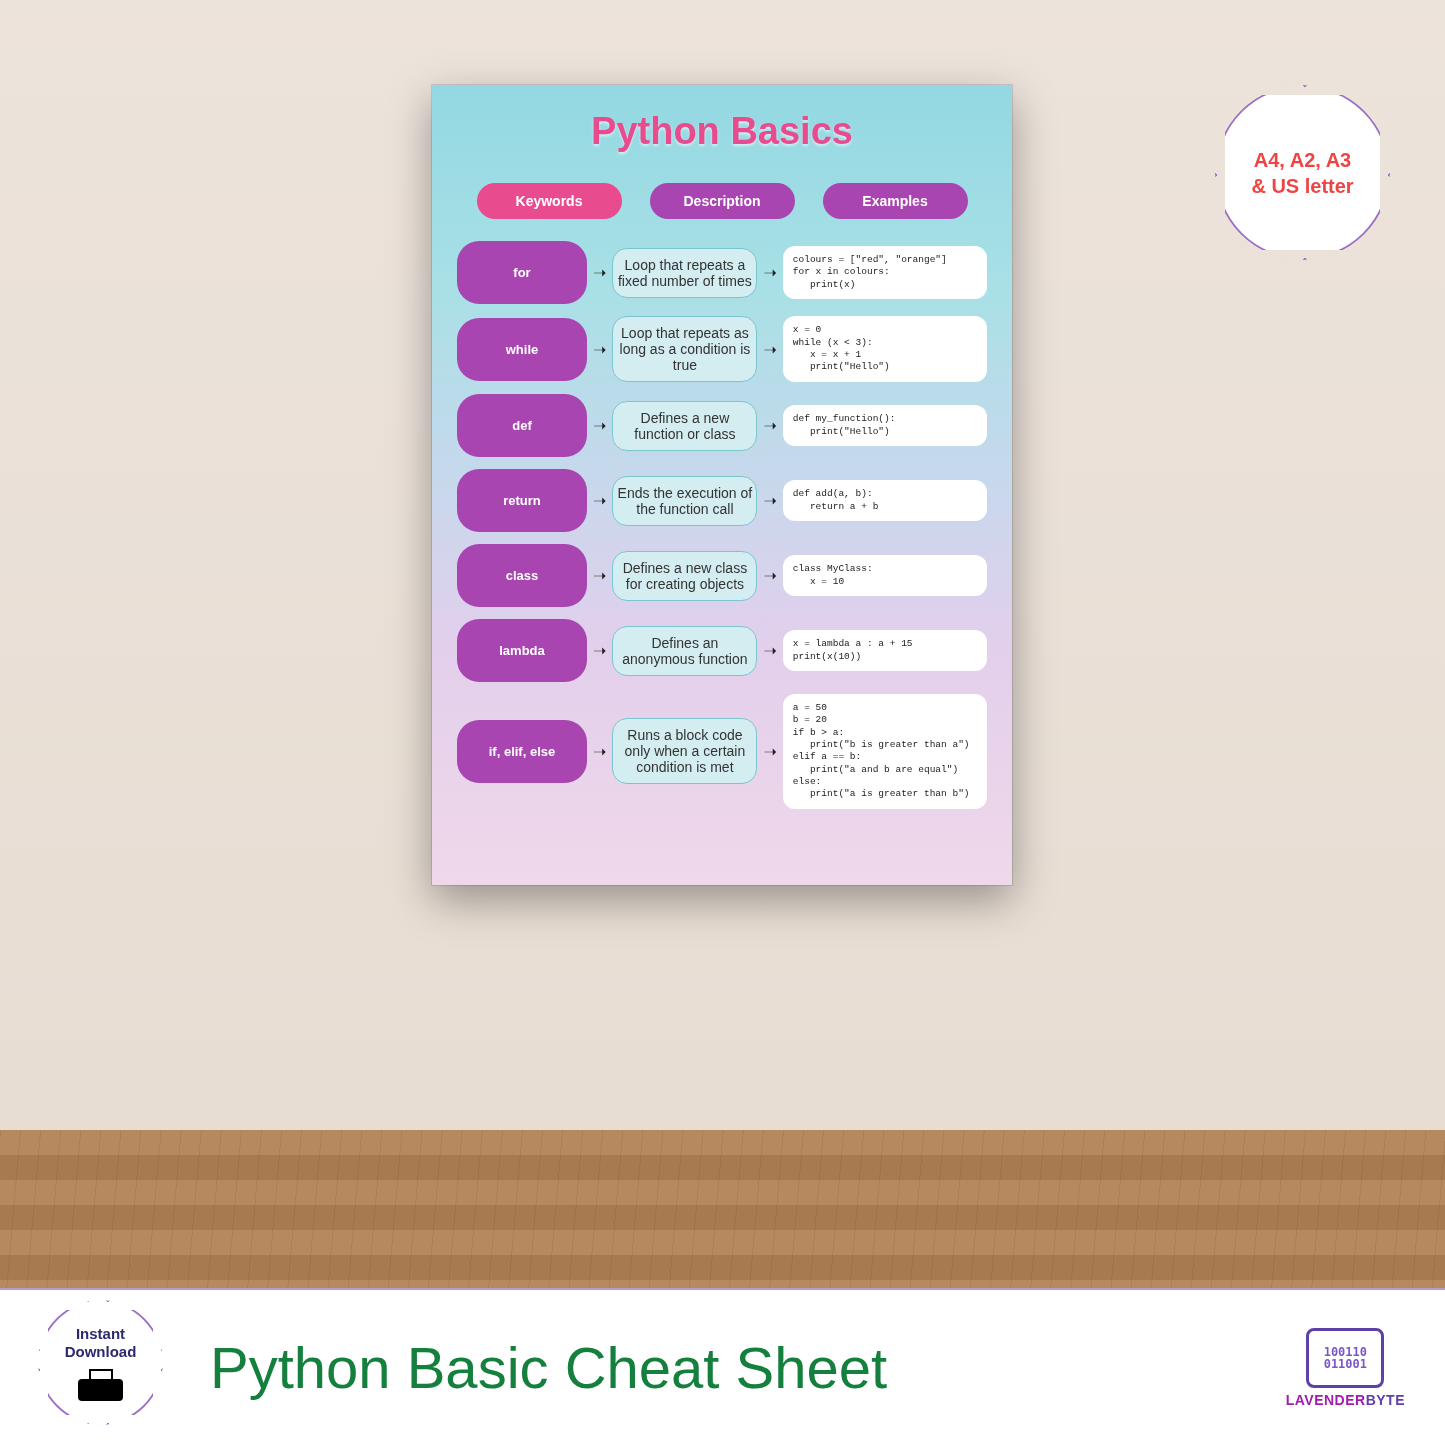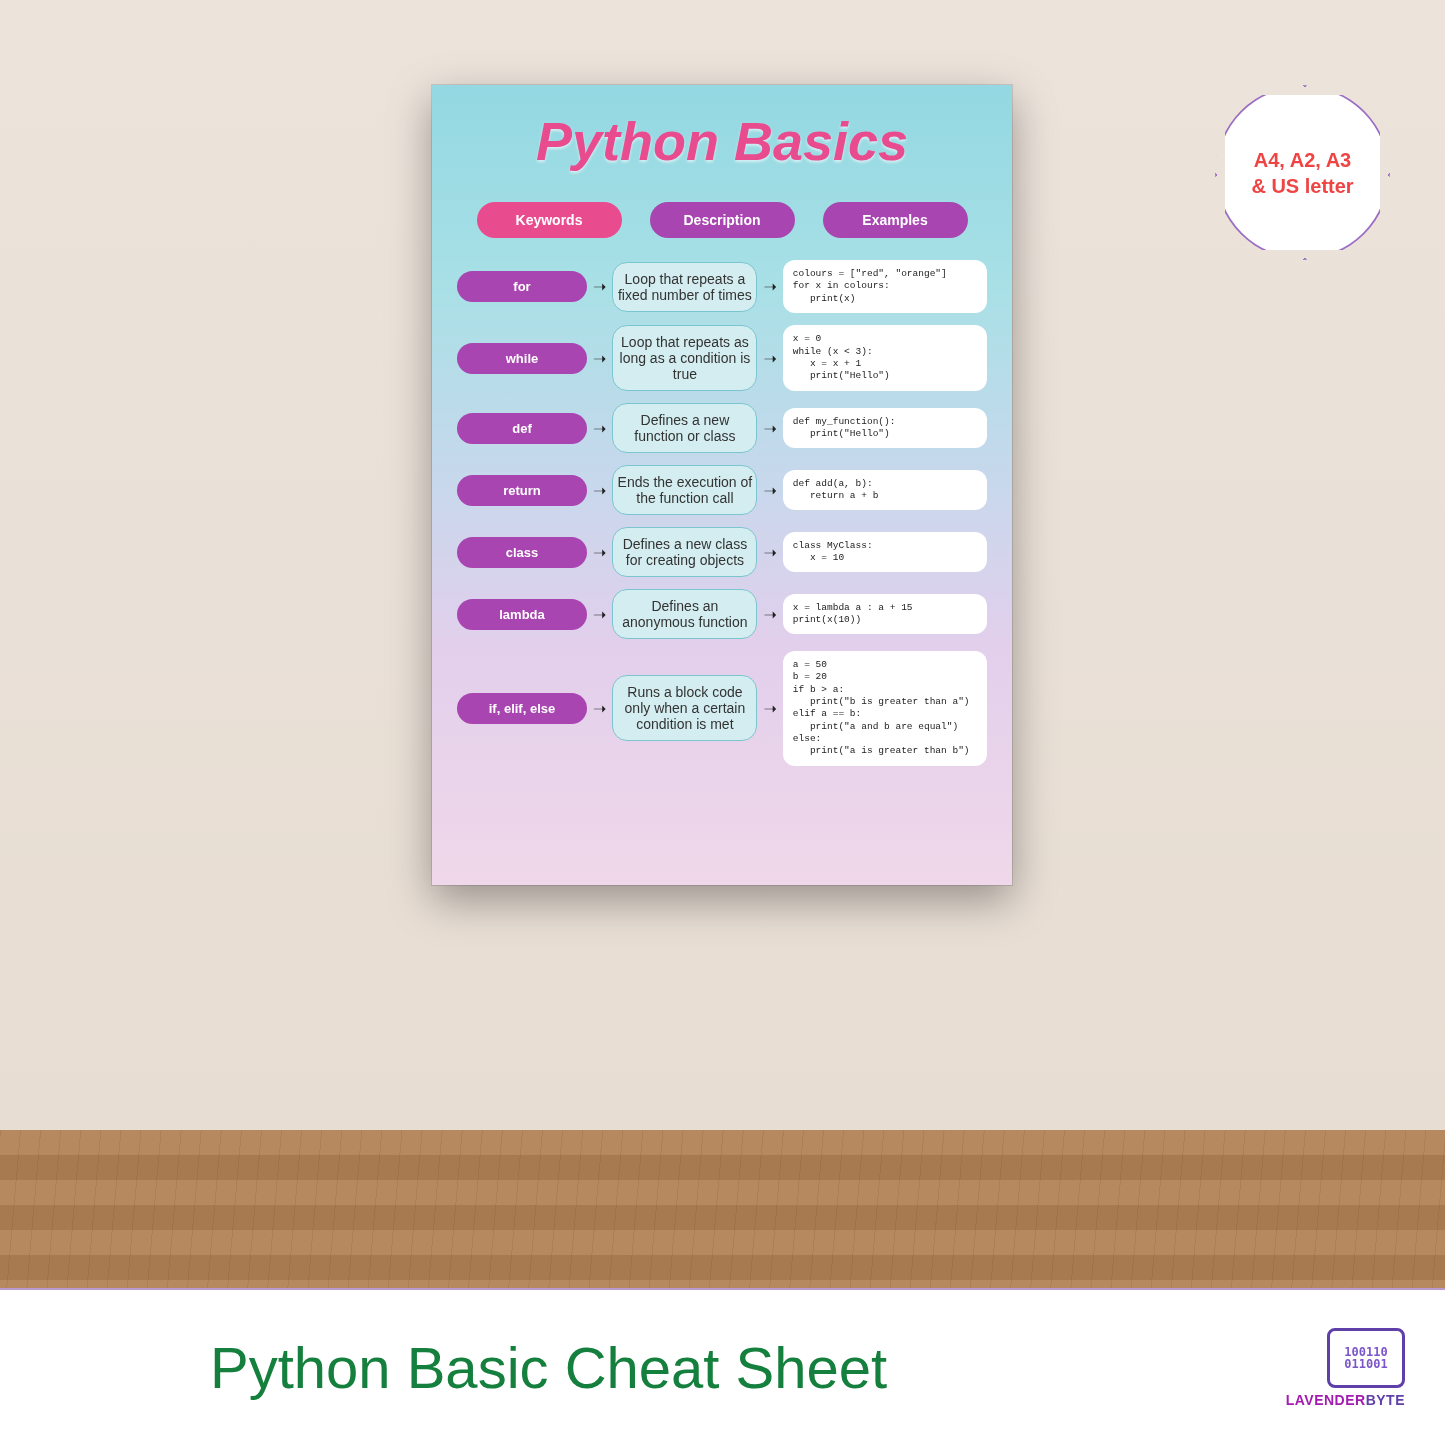--- a/index.html
+++ b/index.html
@@ -1,39 +1,39 @@
 <!DOCTYPE html>
 <html><head>
 <meta charset="utf-8">
 <style>
 body{margin:0;padding:0;font-family:Arial,sans-serif;overflow:hidden}
 .scene{width:1445px;height:1445px;position:relative;background:#e9e0d8}
 .wall{position:absolute;top:0;left:0;width:100%;height:1130px;background:linear-gradient(to bottom,#ece3db 0%,#e7ddd3 100%)}
 .floor{position:absolute;bottom:155px;left:0;width:100%;height:160px;background:linear-gradient(to bottom,#a87848 0%,#b8895a 30%,#c79a6d 100%);background-image:repeating-linear-gradient(95deg,rgba(120,70,30,.15) 0,rgba(120,70,30,.15) 1px,transparent 1px,transparent 20px),repeating-linear-gradient(to bottom,#b68a5e 0,#b68a5e 25px,#a87a4f 25px,#a87a4f 50px)}
 .poster{position:absolute;left:432px;top:85px;width:580px;height:800px;background:linear-gradient(180deg,#93d8e2 0%,#a8e0e6 25%,#c8d8ec 50%,#e2cfec 70%,#f0d8ea 100%);box-shadow:0 15px 40px rgba(0,0,0,.35),0 0 0 1px rgba(100,100,100,.2)}
-.poster-title{text-align:center;margin-top:25px;font-size:54px;font-weight:bold;color:#e94b8f;font-style:italic;text-shadow:0 2px 3px rgba(255,255,255,.6)}
+.poster-title{text-align:center;margin-top:25px;font-size:38px;font-weight:bold;color:#e94b8f;text-shadow:0 2px 3px rgba(255,255,255,.6)}
 .headers{display:flex;justify-content:center;gap:28px;margin-top:30px}
 .header-pill{padding:10px 25px;border-radius:25px;color:#fff;font-size:14px;font-weight:bold;min-width:95px;text-align:center}
 .pill-pink{background:#e94b8f}
 .pill-purple{background:#a845b0}
 .rows{margin-top:22px;display:flex;flex-direction:column;gap:12px;padding:0 25px}
 .row{display:flex;align-items:center;gap:12px}
-.keyword{background:#a845b0;color:#fff;font-weight:bold;font-size:13px;padding:8px 10px;border-radius:22px;width:110px;text-align:center;flex-shrink:0}
+.keyword{background:#a845b0;color:#fff;font-weight:bold;font-size:13px;padding:24px 10px;border-radius:22px;width:110px;text-align:center;flex-shrink:0}
 .desc{background:#d4edf0;border:1px solid #7bc5cf;border-radius:15px;padding:8px 4px;font-size:14px;text-align:center;width:135px;flex-shrink:0;color:#333}
 .example{background:#fff;border-radius:12px;padding:8px 10px;font-size:9.5px;font-family:'Courier New',monospace;white-space:pre;flex:1;color:#222;line-height:1.3}
 .arr{color:#222;font-size:16px;margin:0 -6px}
 .badge-sizes{position:absolute;right:55px;top:85px;width:175px;height:175px}
 .badge-download{position:absolute;left:38px;bottom:20px;width:125px;height:125px}
 .scallop{background:#fff;border:2px solid #9c6fc4;position:absolute;inset:0;display:flex;flex-direction:column;align-items:center;justify-content:center;text-align:center}
 .scallop-mask{-webkit-mask:radial-gradient(circle at 50% 0%,#000 8%,transparent 8.5%) repeat-x,radial-gradient(circle at 50% 100%,#000 8%,transparent 8.5%) repeat-x,radial-gradient(circle at 0% 50%,#000 8%,transparent 8.5%) repeat-y,radial-gradient(circle at 100% 50%,#000 8%,transparent 8.5%) repeat-y,linear-gradient(#000,#000);-webkit-mask-size:20px 20px,20px 20px,20px 20px,20px 20px,calc(100% - 20px) calc(100% - 20px);-webkit-mask-position:0 0,0 100%,0 0,100% 0,center;-webkit-mask-repeat:repeat-x,repeat-x,repeat-y,repeat-y,no-repeat;border-radius:50%}
 .sizes-text{font-size:20px;font-weight:bold;color:#ef4444;line-height:1.3;padding:10px}
 .download-text{font-size:15px;font-weight:bold;color:#2d2970;line-height:1.2;margin-bottom:4px}
 .bottom-bar{position:absolute;bottom:0;left:0;width:100%;height:155px;background:#fff;border-top:2px solid #b89acf;display:flex;align-items:center}
 .product-title{color:#15803d;font-size:58px;font-weight:500;margin-left:210px}
-.logo-wrap{position:absolute;right:40px;display:flex;flex-direction:column;align-items:flex-end;gap:4px}
+.logo-wrap{position:absolute;right:40px;display:flex;flex-direction:column;align-items:center;gap:4px}
 .logo-screen{width:72px;height:54px;border:3px solid #5f3fa8;border-radius:8px;display:flex;align-items:center;justify-content:center;font-family:monospace;font-size:12px;font-weight:bold;background:#fff;line-height:1}
 .logo-screen div{color:#7b55ca}
 .logo-text{font-size:14px;font-weight:bold;letter-spacing:.5px}
 .logo-text .l1{color:#a21caf}
 .logo-text .l2{color:#5f3fa8}
 .printer{width:45px;height:32px;position:relative;margin-top:4px}
 .printer-body{width:45px;height:22px;background:#000;border-radius:4px;position:absolute;bottom:0}
 .printer-paper{width:20px;height:14px;background:#fff;border:2px solid #000;position:absolute;top:0;left:11px}
 </style>
 </head>
@@ -120,20 +120,30 @@
   </div>
 
   <div class="badge-sizes">
     <div class="scallop scallop-mask">
       <div class="sizes-text" style="white-space:pre-line">A4, A2, A3
 &amp; US letter</div>
     </div>
   </div>
 
   <div class="bottom-bar">
+    <div class="badge-download">
+      <div class="scallop scallop-mask">
+        <div class="download-text" style="white-space:pre-line">Instant
+Download</div>
+        <div class="printer">
+          <div class="printer-paper"></div>
+          <div class="printer-body"></div>
+        </div>
+      </div>
+    </div>
     <div class="product-title">Python Basic Cheat Sheet</div>
     <div class="logo-wrap">
       <div class="logo-screen">
         <div><span>100110</span><br><span>011001</span></div>
       </div>
       <div class="logo-text"><span class="l1">LAVENDER</span><span class="l2">BYTE</span></div>
     </div>
   </div>
 </div>
 

